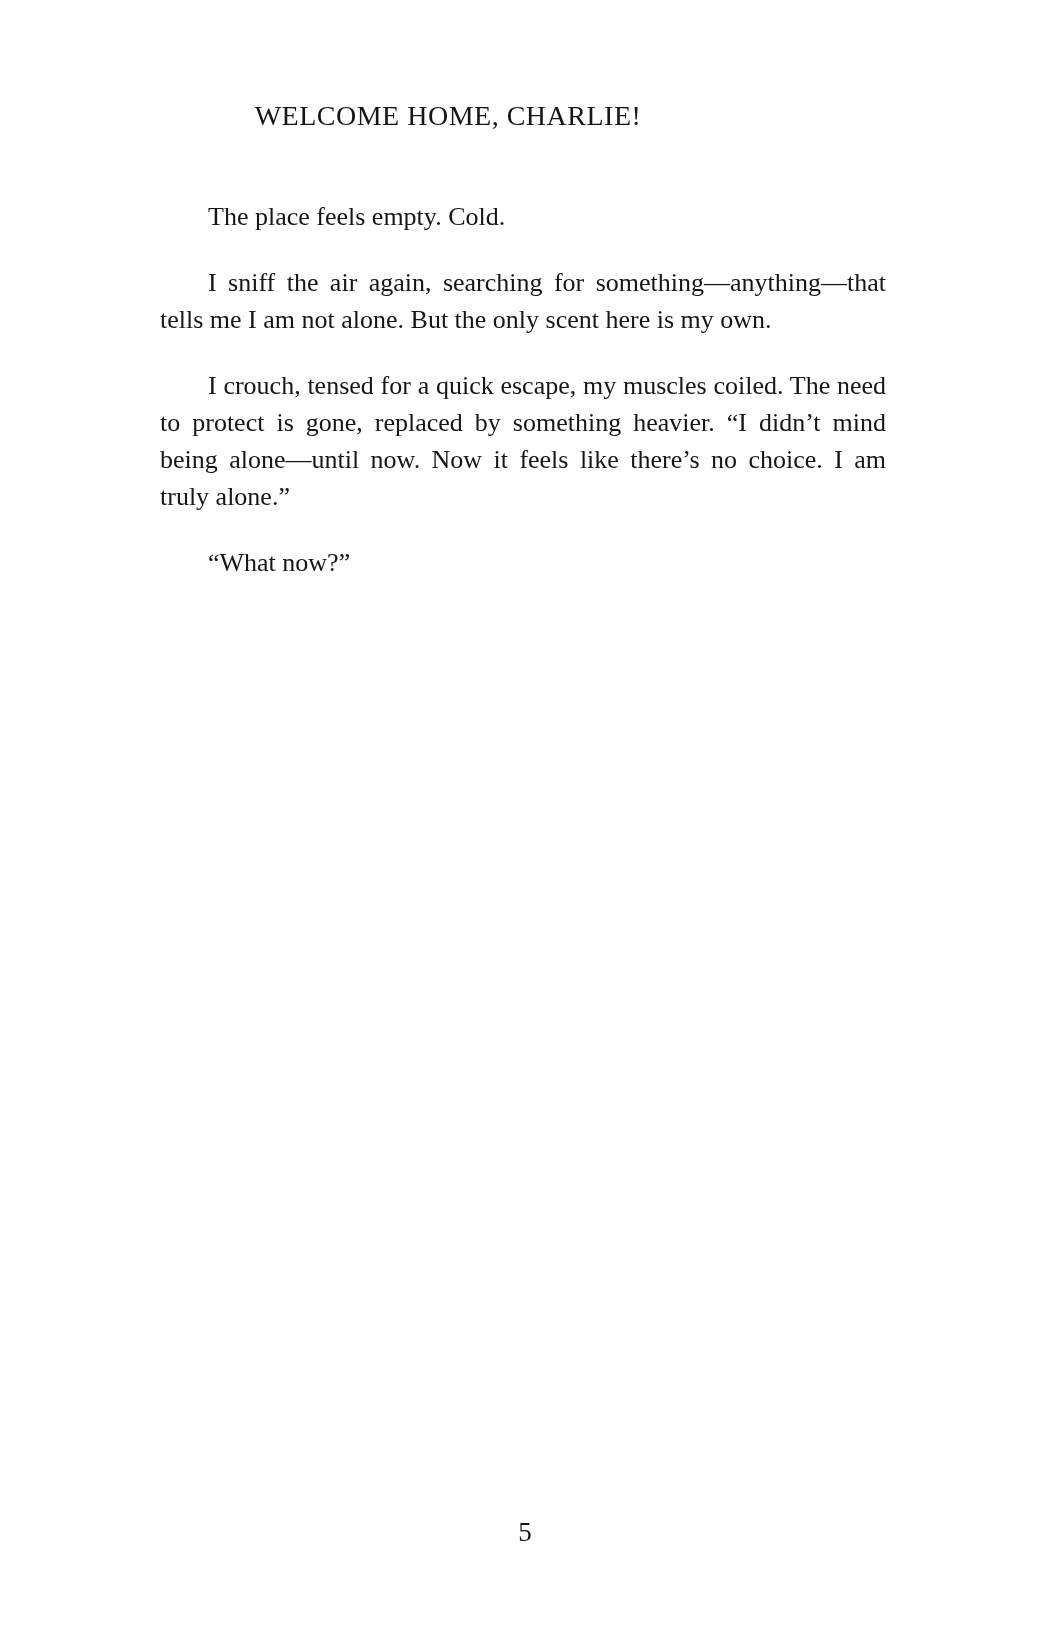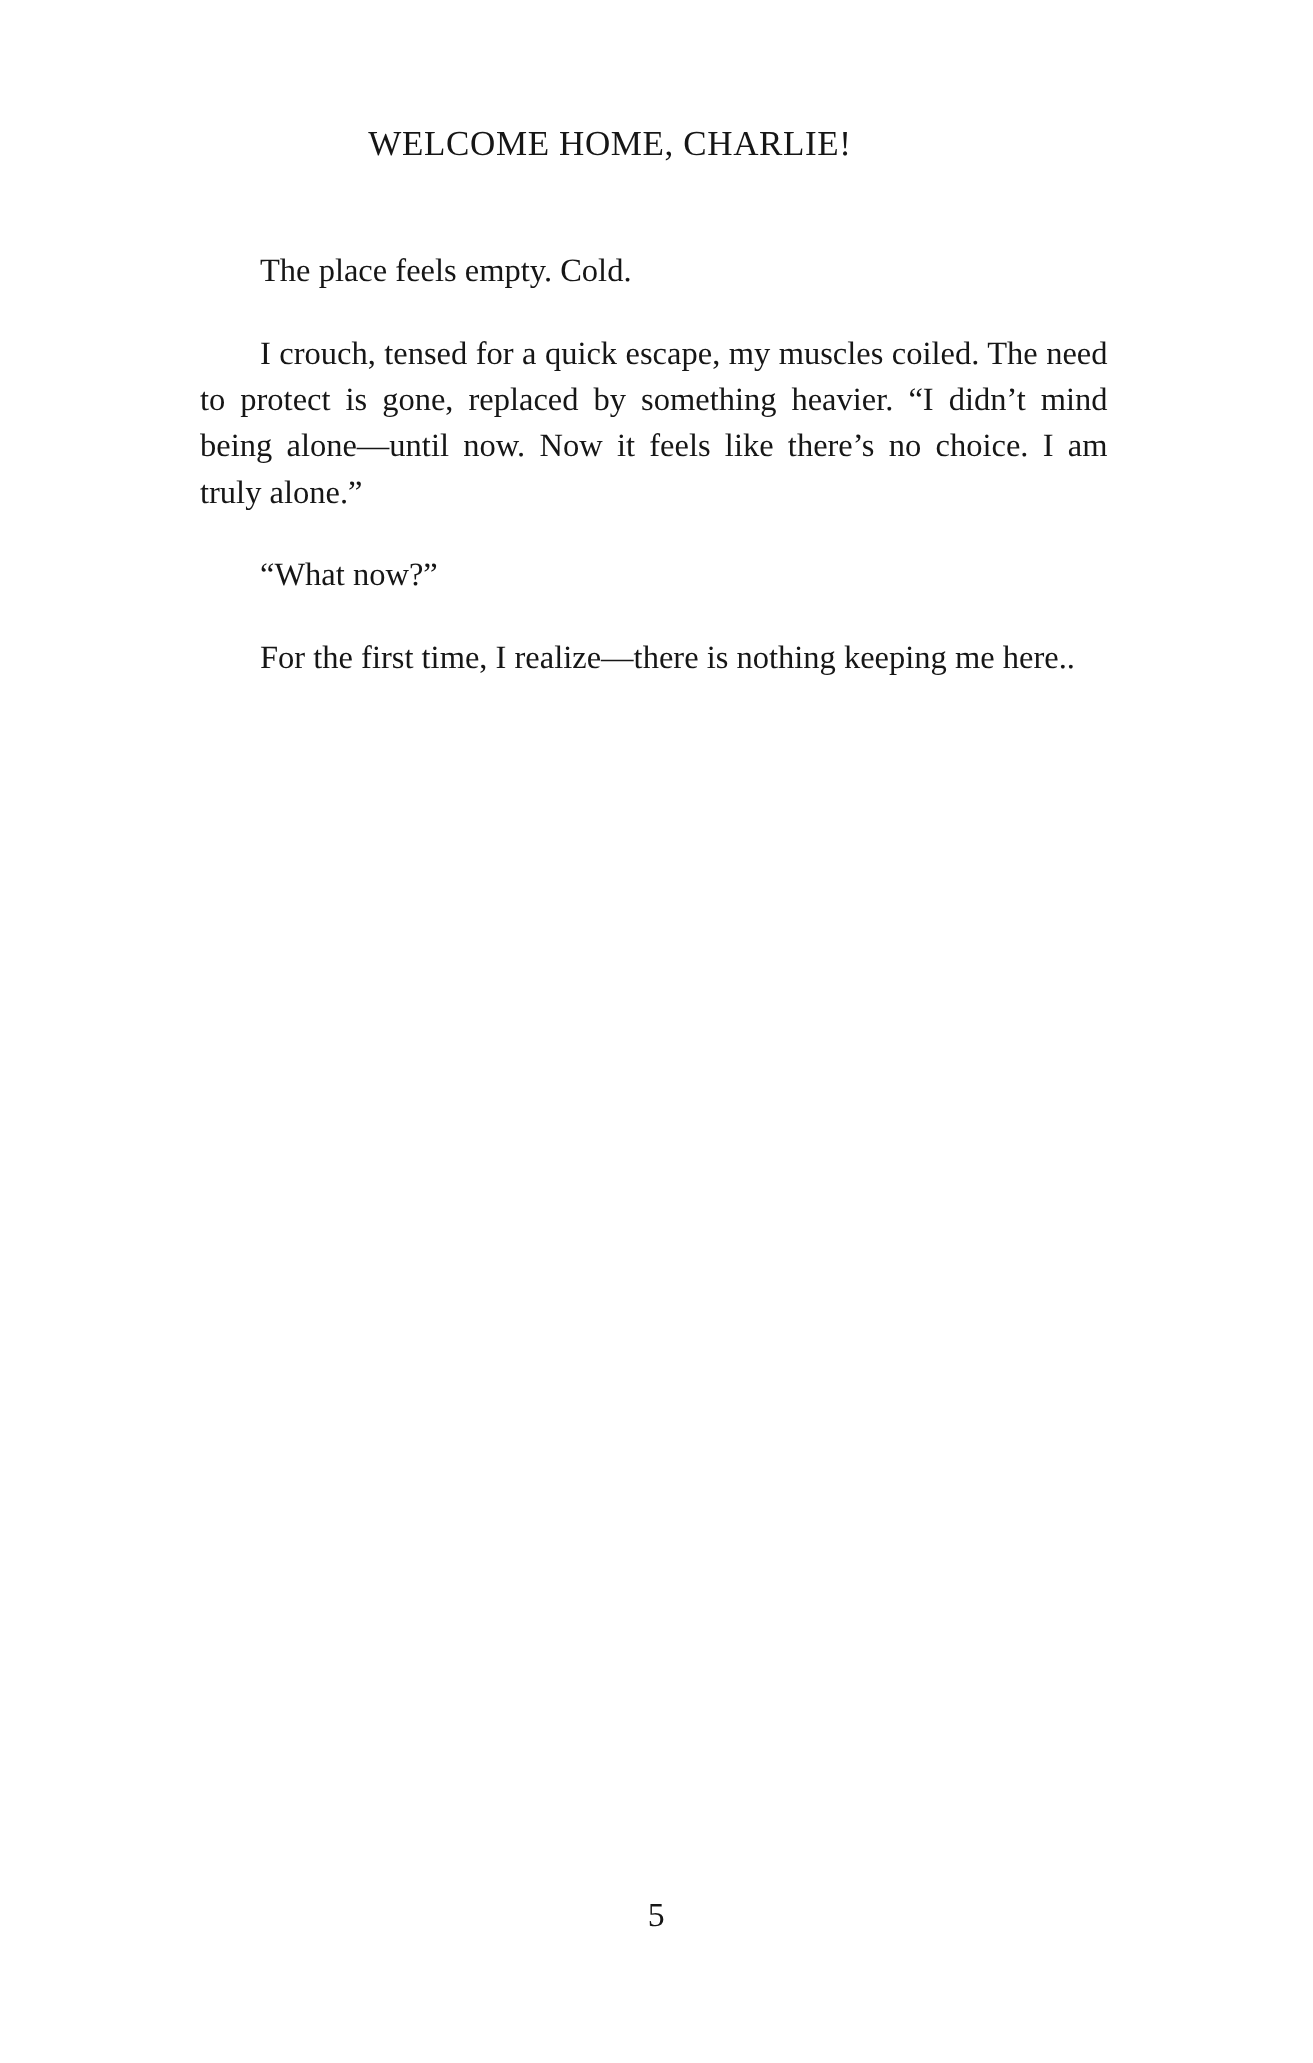--- a/index.html
+++ b/index.html
@@ -19,21 +19,20 @@
   .chapter-title {
     position: absolute;
     top: 100px;
     left: 0;
     width: 896px;
     text-align: center;
     font-size: 28px;
     line-height: 32px;
     letter-spacing: 0.5px;
     white-space: nowrap;
-    padding-left: 40px;
   }
   .body-text {
     position: absolute;
     top: 198px;
     left: 160px;
     width: 730px;
   }
   .body-text p {
     margin: 0 4px 29px 0;
     font-size: 26px;
@@ -54,20 +53,20 @@
 </style>
 </head>
 <body>
 
 <div class="book-page">
 
   <div class="chapter-title">WELCOME HOME, CHARLIE!</div>
 
   <div class="body-text">
     <p>The place feels empty. Cold.</p>
+    <p>I sniff the air again, searching for something—anything—that tells me I am not alone. But the only scent here is my own.</p>
     <p>I crouch, tensed for a quick escape, my muscles coiled. The need to protect is gone, replaced by something heavier. “I didn’t mind being alone—until now. Now it feels like there’s no choice. I am truly alone.”</p>
     <p>“What now?”</p>
-    <p>For the first time, I realize—there is nothing keeping me here..</p>
   </div>
 
   <div class="page-number">5</div>
 
 </div>
 
 </body></html>

